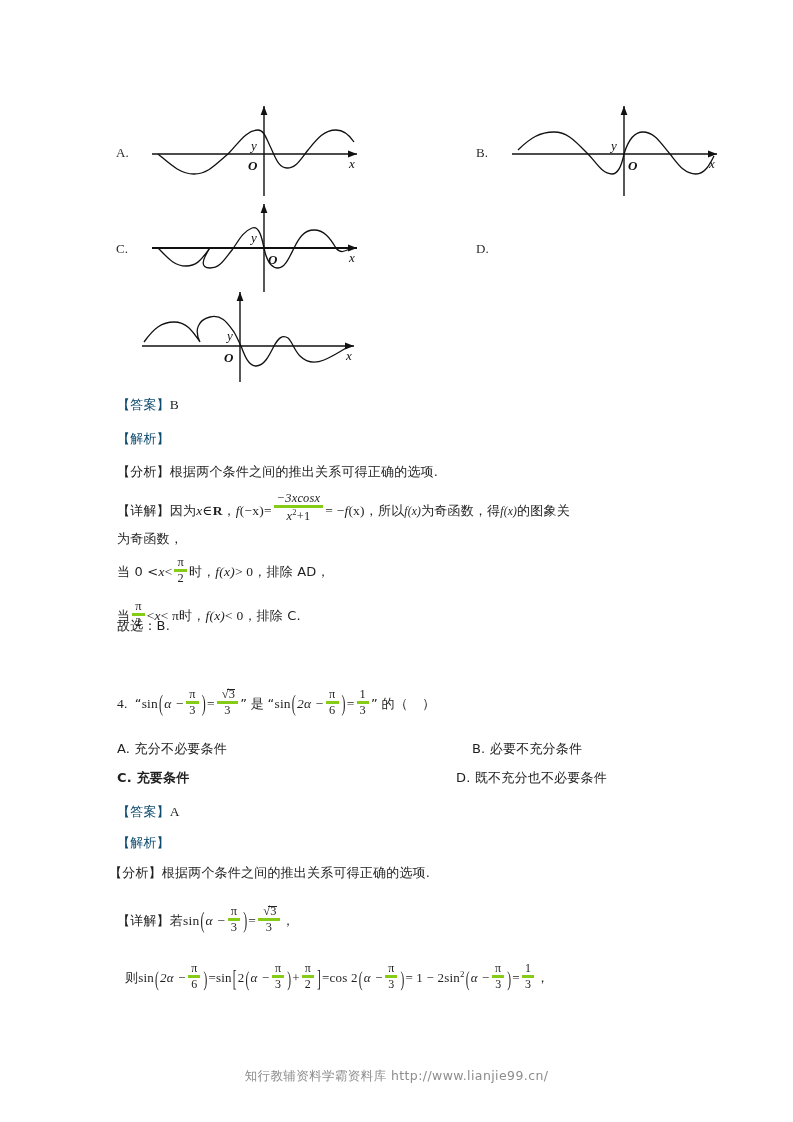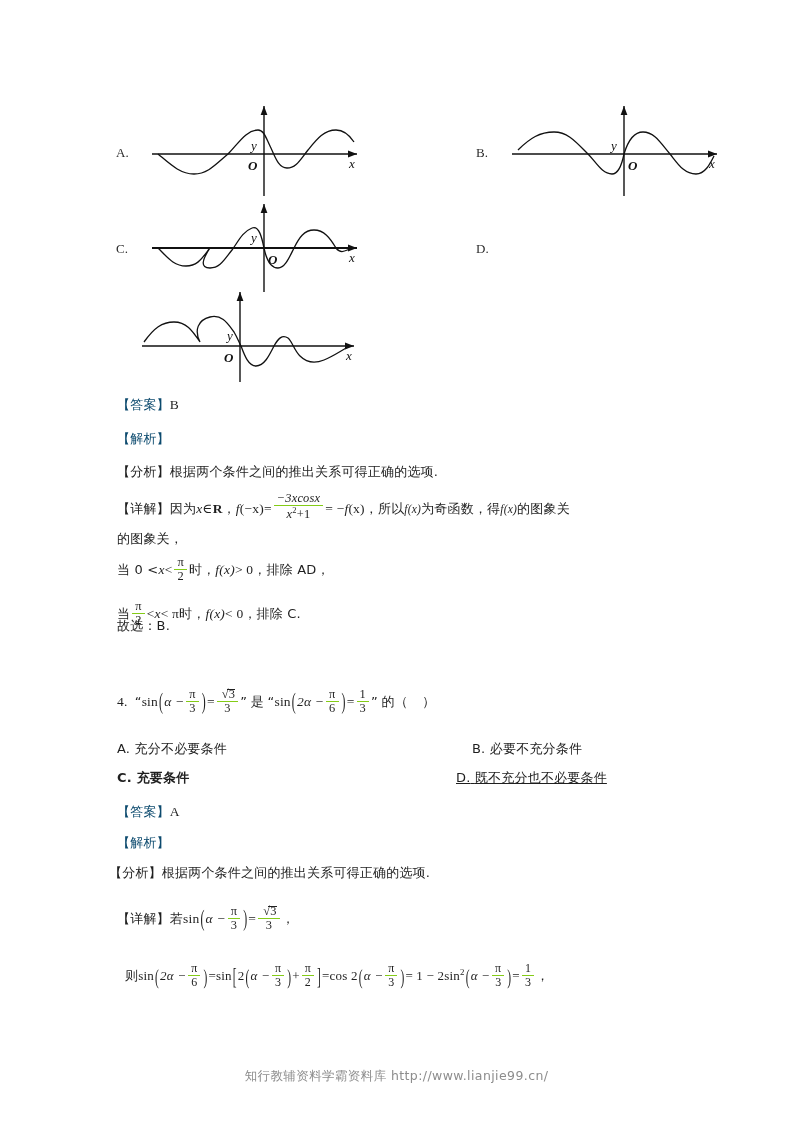--- a/index.html
+++ b/index.html
@@ -35,21 +35,21 @@
   .cjk{font-family:"DejaVu Sans","Liberation Sans",sans-serif;font-size:13px;}
 
   
   .math{font-family:"Liberation Serif","DejaVu Serif",serif;font-style:normal;}
   .it{font-style:italic;}
   .frac{
     display:inline-block;vertical-align:-0.48em;
     text-align:center;line-height:1.08;margin:0 2px;
     font-size:.92em;
   }
-  .frac .num{display:block;padding:0 3px;border-bottom:1px solid #84cc16;}
+  .frac .num{display:block;padding:0 3px;border-bottom:3px solid #84cc16;}
   .frac .den{display:block;padding:0 3px;}
   .sq{display:inline-block;position:relative;padding-left:2px;}
   .sq .bar{position:absolute;left:7px;right:0;top:1px;border-top:1px solid #1f1f1f;}
   .paren{
     display:inline-block;transform:scaleY(1.9);
     transform-origin:center;font-size:.88em;padding:0 1px;
   }
   .brk{
     display:inline-block;transform:scaleY(2.0);
     transform-origin:center;font-size:.88em;padding:0 1px;
@@ -154,21 +154,21 @@
   <div class="txt tag cjk" style="left:117px;top:430px;">【解析】</div>
 
   <div class="txt cjk" style="left:117px;top:463px;">
     <span>【分析】</span><span>根据两个条件之间的推出关系可得正确的选项.</span>
   </div>
 
   <div class="txt" style="left:117px;top:492px;">
     <span class="cjk">【详解】</span><span class="cjk">因为</span><span class="it math">x</span><span class="math">∈</span><span class="math" style="font-weight:bold;">R</span><span class="cjk">，</span><span class="it math">f</span><span class="math">(−x)</span><span class="math">=</span><span class="frac"><span class="num it">−3xcosx</span><span class="den"><span class="it">x</span><sup class="sup">2</sup><span>+1</span></span></span><span class="math">= −</span><span class="it math">f</span><span class="math">(x)</span><span class="cjk">，所以</span><span class="it math" style="font-size:11.5px;">f(x)</span><span class="cjk">为奇函数，得</span><span class="it math" style="font-size:11.5px;">f(x)</span><span class="cjk">的图象关</span>
   </div>
 
-  <div class="txt cjk" style="left:117px;top:530px;">的图象关，</div>
+  <div class="txt cjk" style="left:117px;top:530px;">为奇函数，</div>
 
   <div class="txt" style="left:117px;top:556px;">
     <span class="cjk">当 0 &lt;</span><span class="it math">x</span><span class="math">&lt;</span><span class="frac"><span class="num">π</span><span class="den">2</span></span><span class="cjk">时，</span><span class="it math">f(x)</span><span class="math">&gt; 0</span><span class="cjk">，排除 AD，</span>
   </div>
 
   <div class="txt" style="left:117px;top:600px;">
     <span class="cjk">当</span><span class="frac"><span class="num">π</span><span class="den">2</span></span><span class="math">&lt;</span><span class="it math">x</span><span class="math">&lt; π</span><span class="cjk">时，</span><span class="it math">f(x)</span><span class="math">&lt; 0</span><span class="cjk">，排除 C.</span>
   </div>
 
   <div class="txt cjk" style="left:117px;top:617px;">故选：B.</div>
@@ -179,21 +179,21 @@
 
   <div class="txt cjk" style="left:117px;top:740px;">
     <span>A.</span>&nbsp;<span>充分不必要条件</span>
   </div>
   <div class="txt cjk" style="left:472px;top:740px;">
     <span>B.</span>&nbsp;<span>必要不充分条件</span>
   </div>
   <div class="txt cjk" style="left:117px;top:769px;font-weight:bold;">
     <span>C.</span>&nbsp;<span>充要条件</span>
   </div>
-  <div class="txt cjk" style="left:456px;top:769px;text-decoration:underline;">
+  <div class="txt cjk" style="left:456px;top:769px;">
     <span>D.</span>&nbsp;<span>既不充分也不必要条件</span>
   </div>
 
   <div class="txt" style="left:117px;top:803px;">
     <span class="tag cjk">【答案】</span><span>A</span>
   </div>
 
   <div class="txt tag cjk" style="left:117px;top:834px;">【解析】</div>
 
   <div class="txt cjk" style="left:109px;top:864px;">

